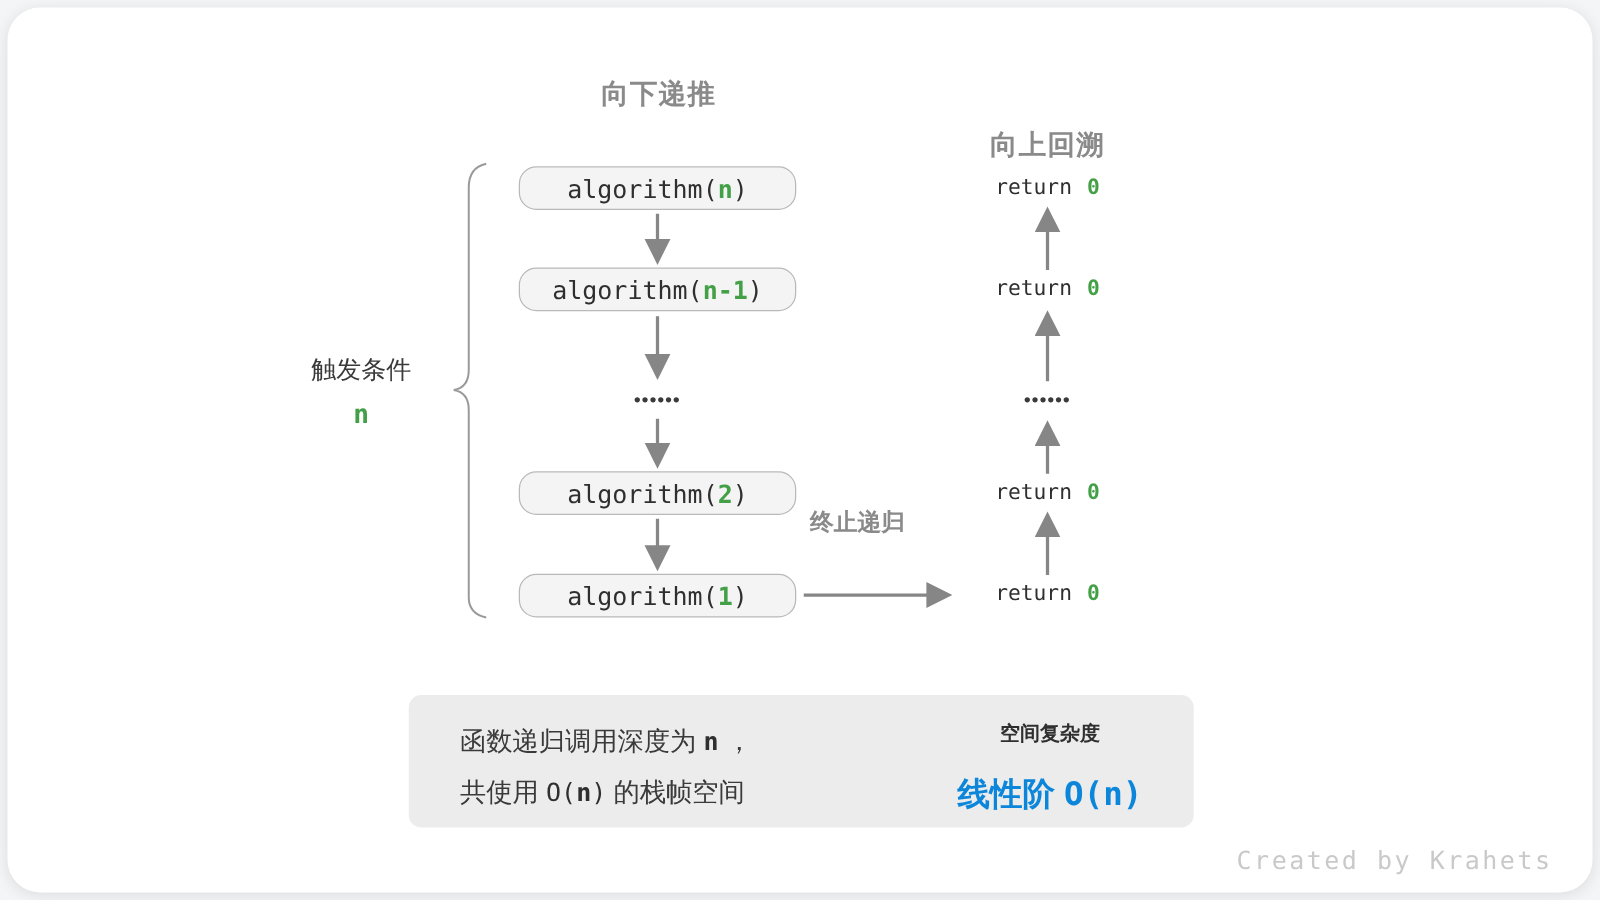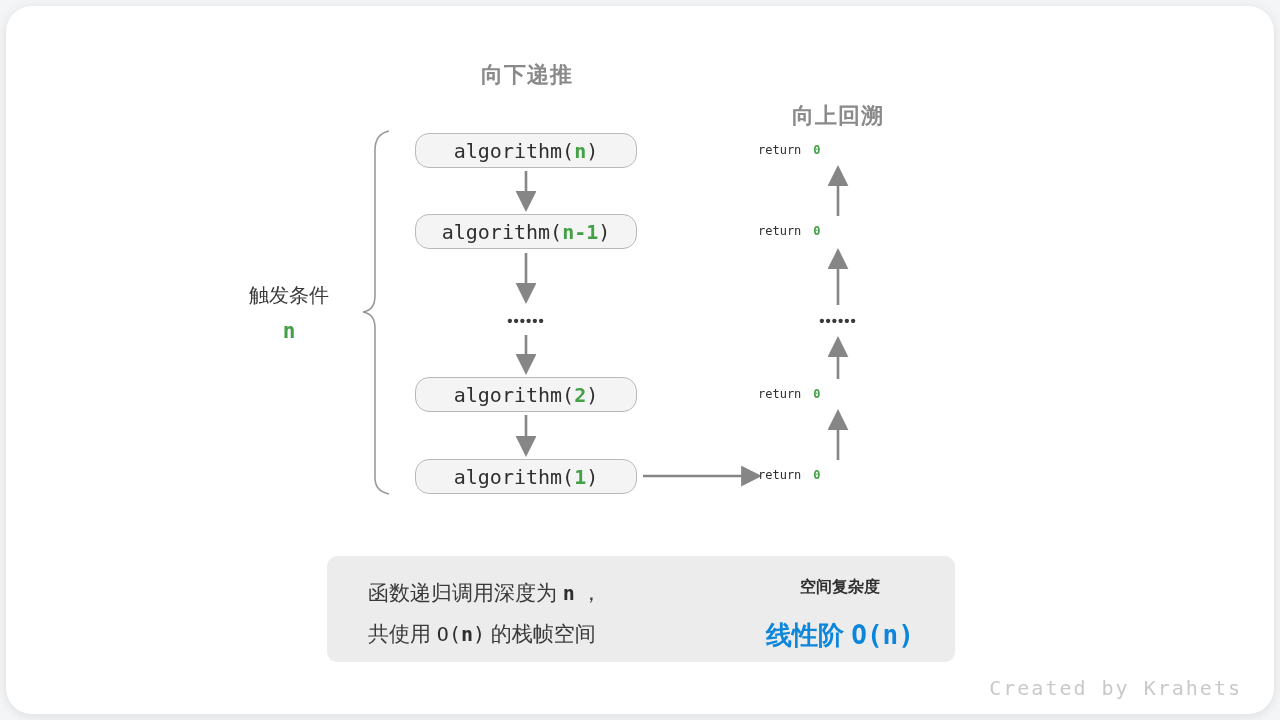--- a/index.html
+++ b/index.html
@@ -22,23 +22,23 @@
   .mono{font-family:"DejaVu Sans Mono","Liberation Mono",monospace;}
   .green{color:#43A047;font-weight:bold;}
   .blue{color:#0C86DA;}
   .algo-box{
     left:415px;width:222px;height:35px;line-height:35px;text-align:center;
     background:#f4f4f4;border:1.5px solid #b9b9b9;border-radius:14px;
     font-family:"DejaVu Sans Mono","Liberation Mono",monospace;
     font-size:20px;color:#2f2f2f;box-sizing:border-box;
   }
   .return-row{
-    left:758px;width:160px;height:30px;line-height:30px;text-align:left;
+    left:758px;width:160px;height:30px;line-height:30px;text-align:center;
     font-family:"DejaVu Sans Mono","Liberation Mono",monospace;
-    font-size:12px;color:#2f2f2f;white-space:pre;
+    font-size:17px;color:#2f2f2f;white-space:pre;
   }
   .return-row .green{margin-left:12px;}
   .dots{
     width:120px;text-align:center;font-size:15px;font-weight:bold;color:#3a3a3a;
     letter-spacing:1px;
   }
   .depth-label{left:214px;top:282px;width:150px;text-align:center;
     font-size:20px;color:#3a3a3a;}
   .depth-n{left:214px;top:319px;width:150px;text-align:center;
     font-size:21px;}
@@ -105,20 +105,21 @@
   <div class="abs algo-box" style="top:377px;"><span>algorithm(</span><span class="green">2</span><span>)</span></div>
   <div class="abs algo-box" style="top:459px;"><span>algorithm(</span><span class="green">1</span><span>)</span></div>
 
   <div class="abs return-row" style="top:135px;"><span>return</span><span class="green">0</span></div>
   <div class="abs return-row" style="top:216px;"><span>return</span><span class="green">0</span></div>
   <div class="abs dots" style="left:778px;top:312px;">••••••</div>
   <div class="abs return-row" style="top:379px;"><span>return</span><span class="green">0</span></div>
   <div class="abs return-row" style="top:460px;"><span>return</span><span class="green">0</span></div>
 
   <div class="abs base-note">
+    <div>终止递归</div>
   </div>
 
   <div class="abs summary-box"></div>
   <div class="abs sum-left sum-line1"><span>函数递归调用深度为 </span><span class="mono green">n</span><span> ，</span></div>
   <div class="abs sum-left sum-line2"><span>共使用 </span><span class="mono">O(</span><span class="mono green">n</span><span class="mono">)</span><span> 的栈帧空间</span></div>
   <div class="abs sum-title">空间复杂度</div>
   <div class="abs sum-value blue"><span>线性阶 </span><span class="mono">O(n)</span></div>
 
   <div class="abs watermark">Created by Krahets</div>
 

